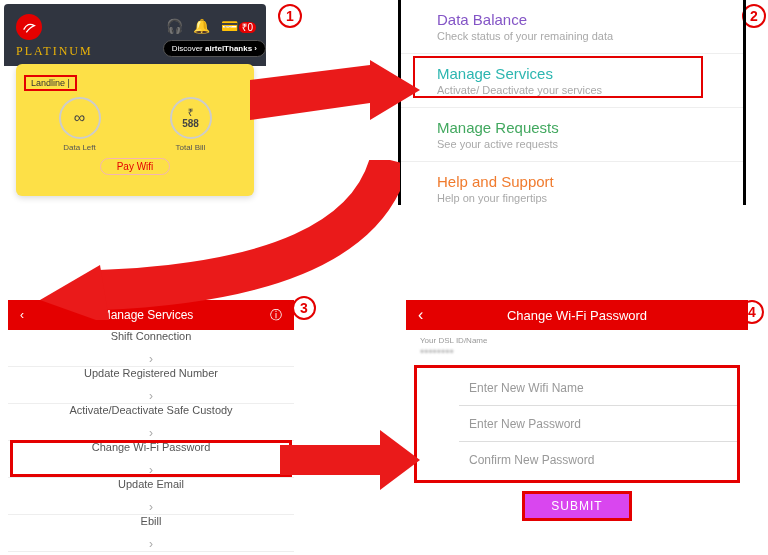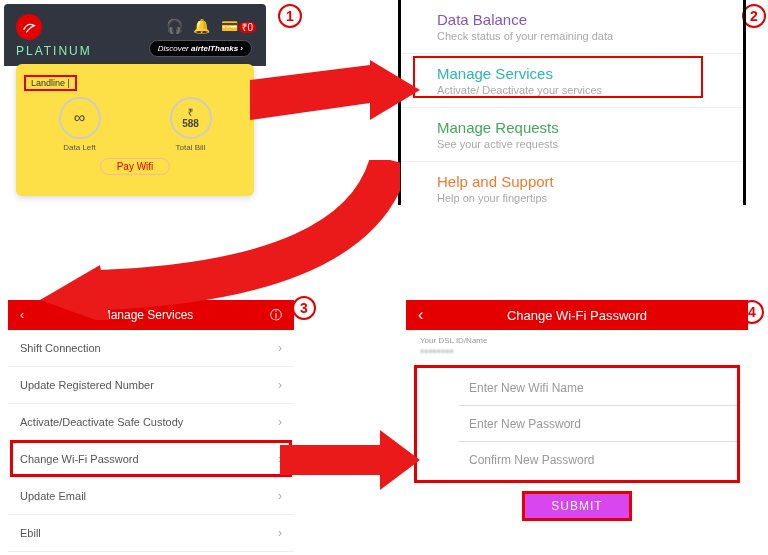--- a/index.html
+++ b/index.html
@@ -4,22 +4,22 @@
 <style>
   * { box-sizing: border-box; margin: 0; padding: 0; font-family: -apple-system, Helvetica, Arial, sans-serif; }
   body { width: 768px; height: 555px; background: #fff; position: relative; }
 
   
   .p1 { position:absolute; left:4px; top:4px; width:262px; height:196px; background:#fff; border-radius:4px; }
   .p1-top { height:62px; background:#303540; color:#fff; position:relative; border-radius:4px 4px 0 0; }
   .p1-logo { position:absolute; left:12px; top:10px; width:26px; height:26px; border-radius:50%; background:#e40000; display:flex; align-items:center; justify-content:center; }
   .p1-icons { position:absolute; right:10px; top:14px; display:flex; gap:10px; font-size:14px; color:#ddd; }
   .wallet-badge { font-size:10px; background:#e40000; color:#fff; border-radius:8px; padding:0 3px; }
-  .p1-badge { position:absolute; right:14px; top:36px; background:#000; color:#fff; font-size:8px; padding:3px 8px; border-radius:10px; border:1px solid #555;font-style:italic; }
-  .p1-plan { position:absolute; left:12px; top:40px; font-size:12px; letter-spacing:2px; color:#86efac; }
+  .p1-badge { position:absolute; right:0; top:36px; background:#000; color:#fff; font-size:8px; padding:3px 8px; border-radius:10px; border:1px solid #555; }
+  .p1-plan { position:absolute; left:12px; top:40px; font-size:12px; letter-spacing:2px; color:#eab308;font-family:Liberation Serif, serif; }
   .p1-card { position:absolute; left:12px; right:12px; top:60px; bottom:4px; background:#fde047; border-radius:6px; box-shadow:0 2px 6px rgba(0,0,0,.15); padding:8px; }
   .p1-landline { font-size:9px; color:#333; display:inline-block; border:2px solid #e40000; padding:1px 5px; }
   .p1-circles { display:flex; justify-content:space-around; margin-top:6px; }
   .circ { display:flex; flex-direction:column; align-items:center; width:70px; }
   .circ-ring { width:42px; height:42px; border:2px solid #ccc; border-radius:50%; display:flex; flex-direction:column; align-items:center; justify-content:center; font-size:10px; color:#444; line-height:1.1; }
   .circ-ring.due { border-top-color:#e40000; border-right-color:#e40000; }
   .circ-label { font-size:8px; color:#555; margin-top:4px; }
   .p1-paybill { margin-top:4px; text-align:center; }
   .p1-paybill span { color:#e40000; font-size:10px; border:1px solid #f3b5b5; border-radius:12px; padding:2px 16px; }
 
@@ -28,21 +28,21 @@
   .p2-item { padding:11px 36px; border-top:1px solid #eee; }
   .p2-item:first-child { border-top:none; }
   .p2-title { font-size:15px; font-weight:500; }
   .p2-sub { font-size:11px; color:#a9a9a9; margin-top:2px; }
   .c-purple{color:#8455c6;} .c-teal{color:#2cb6b0;} .c-green{color:#42a85f;} .c-orange{color:#f07b2e;}
   .p2-hl { position:absolute; left:12px; top:56px; width:290px; height:42px; border:2px solid #e40000; pointer-events:none; }
 
   
   .p3 { position:absolute; left:8px; top:300px; width:286px; height:252px; background:#fff; }
   .p3-hdr { background:#e40000; color:#fff; height:30px; display:flex; align-items:center; justify-content:space-between; padding:0 12px; font-size:12px; }
-  .p3-row { height:37px; display:flex; align-items:center; justify-content:space-between; padding:0 12px; border-bottom:1px solid #eee; font-size:11px; color:#555; }
+  .p3-row { height:37px; display:flex; align-items:center; justify-content:space-between; padding:0 12px; border-bottom:1px solid #eee; font-size:11px; color:#555;flex-direction:column; }
   .chev { color:#aaa; font-size:12px; }
   .p3-hl { position:absolute; left:2px; top:140px; width:282px; height:37px; border:3px solid #e40000; pointer-events:none; }
 
   
   .p4 { position:absolute; left:406px; top:300px; width:342px; height:252px; background:#fff; }
   .p4-hdr { background:#e40000; color:#fff; height:30px; display:flex; align-items:center; justify-content:center; font-size:13px; position:relative; }
   .p4-back { position:absolute; left:12px; font-size:16px; }
   .p4-dsl-label { font-size:8px; color:#999; margin:6px 0 0 14px; }
   .p4-dsl-val { font-size:12px; color:#bbb; margin:0 0 6px 14px; filter:blur(1px); }
   .p4-fields { border:3px solid #e40000; margin:2px 8px; padding:2px 0; }

